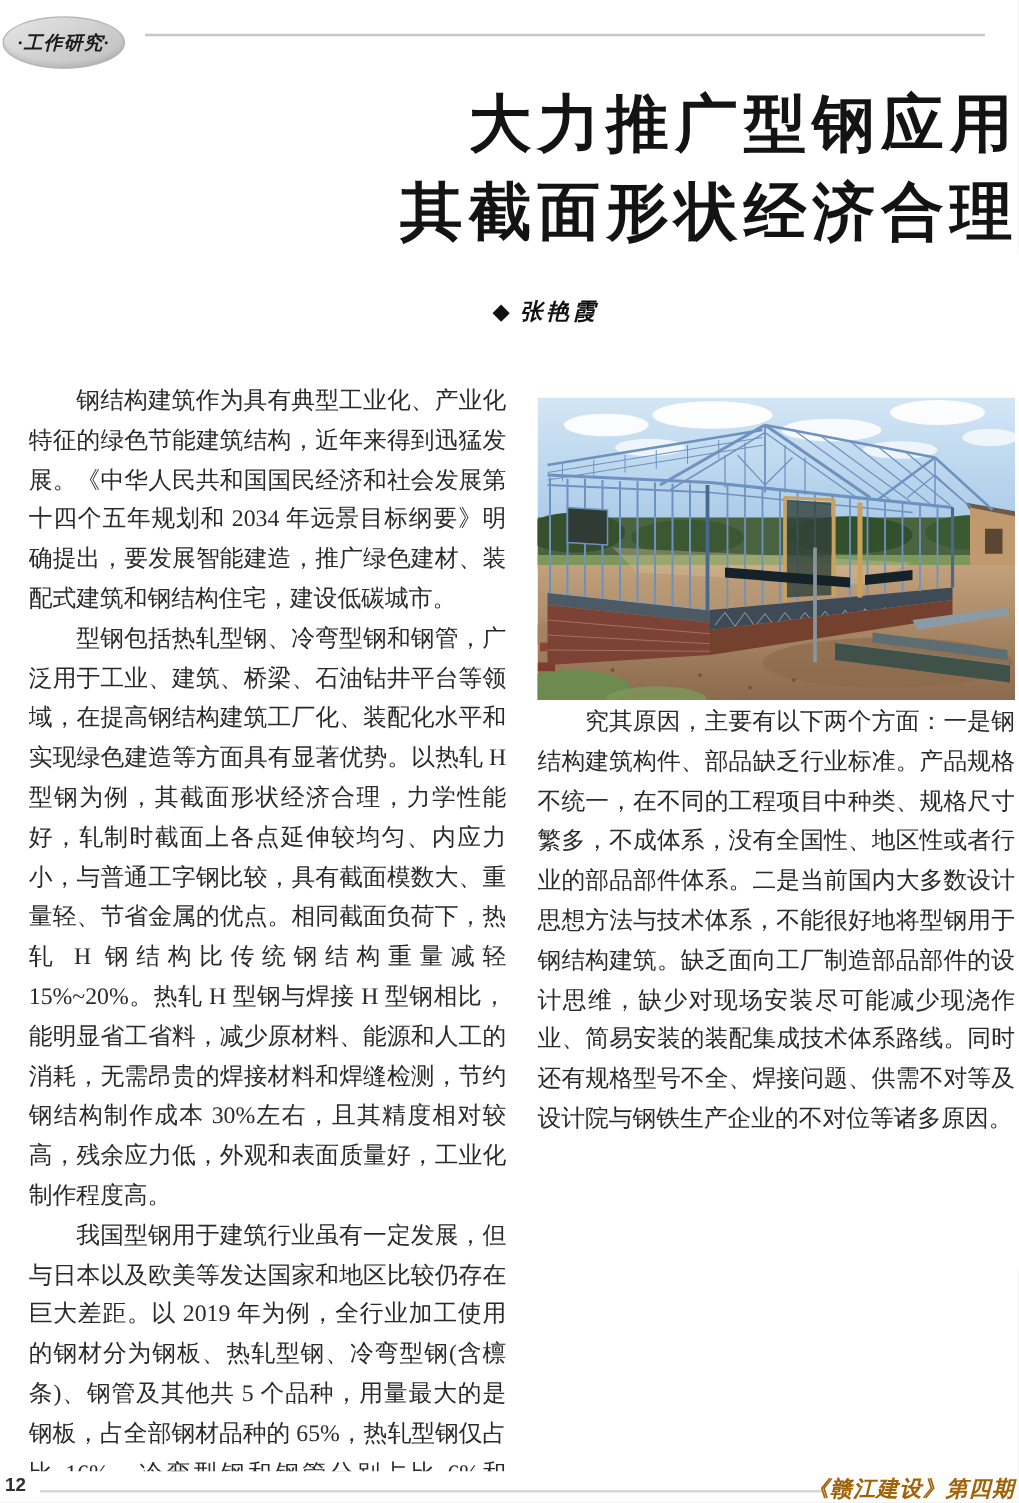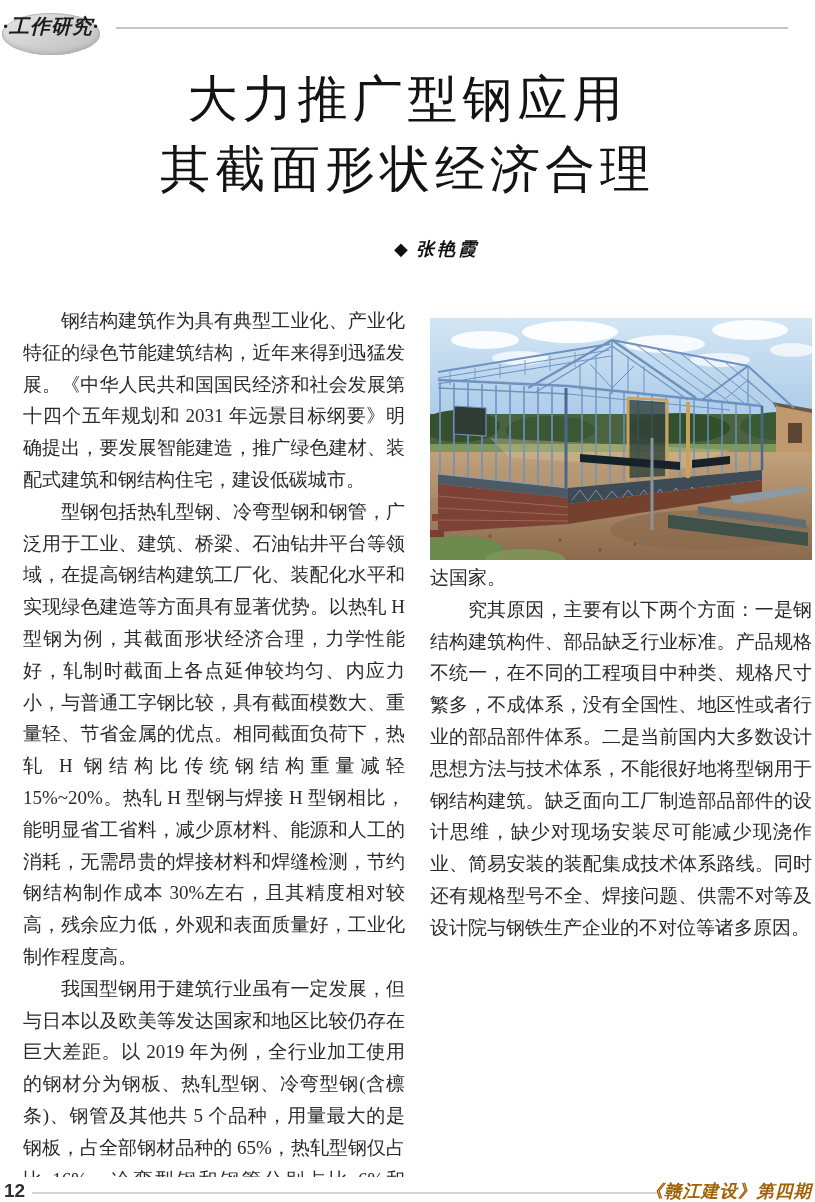--- a/index.html
+++ b/index.html
@@ -6,27 +6,27 @@
   .page{
     position:relative;width:815px;height:1202px;background:#ffffff;
     font-family:"Liberation Serif","DejaVu Serif",serif;color:#262626;
     overflow:hidden;margin:0 auto;
   }
   
   .badge{
     position:absolute;left:2px;top:13px;width:98px;height:42px;border-radius:50%;
     background:linear-gradient(150deg,#e6e6e6 0%,#cfcfcf 55%,#bfbfbf 100%);
     box-shadow:inset 0 0 0 1px #b5b5b5, inset 0 -3px 4px rgba(0,0,0,.10);
-    display:flex;justify-content:center;
-    font-size:20px;font-style:italic;font-weight:bold;color:#1b1b1b;letter-spacing:1px;
+    display:flex;align-items:center;justify-content:center;
+    font-size:15px;font-style:italic;font-weight:bold;color:#1b1b1b;letter-spacing:1px;
   }
   .top-rule{position:absolute;left:116px;top:27px;width:672px;height:2px;background:#c6c6c6;}
   .title{
-    position:absolute;left:0;top:64px;width:100%;margin:0;text-align:center;
-    font-size:50px;font-weight:normal;line-height:70px;letter-spacing:5px;color:#131313;
+    position:absolute;left:0;top:64px;width:100%;margin:0;text-align:right;
+    font-size:50px;font-weight:bold;line-height:70px;letter-spacing:5px;color:#131313;
   }
   .title span{display:block;}
   .author{
     position:absolute;left:0;top:237px;width:100%;text-align:center;
     font-size:18px;letter-spacing:3px;color:#101010;font-style:italic;font-weight:bold;margin-left:29px;
   }
   .author .mark{font-style:normal;margin-right:8px;letter-spacing:0;}
   
   .col{
     position:absolute;width:382px;font-size:19px;line-height:31.8px;
@@ -36,21 +36,21 @@
   .col p.indent{text-indent:2em;}
   .col-left{left:23px;top:305px;height:872px;}
   .col-right{left:430px;top:562px;height:622px;}
   
   .photo{position:absolute;left:430px;top:318px;width:382px;height:242px;margin:0;}
   .photo svg{display:block;width:100%;height:100%;}
   
   .pagenum{
     position:absolute;left:4px;top:1180px;
     font-family:"Liberation Sans","DejaVu Sans",sans-serif;
-    font-size:19px;font-weight:bold;color:#2f2f2f;letter-spacing:0;
+    font-size:15px;font-weight:bold;color:#2f2f2f;letter-spacing:0;
   }
   .footer-rule{position:absolute;left:32px;top:1192px;width:626px;height:2px;background:#d6d6d6;}
   .journal{
     position:absolute;right:3px;top:1179px;font-size:17.5px;color:#a16207;
     font-style:italic;font-weight:bold;letter-spacing:1px;
   }
 </style>
 </head>
 <body>
 
@@ -64,21 +64,21 @@
   <h1 class="title">
     <span>大力推广型钢应用</span>
     <span>其截面形状经济合理</span>
   </h1>
 
   <div class="author">
     <span class="mark">◆</span><span>张艳霞</span>
   </div>
 
   <div class="col col-left">
-    <p class="indent">钢结构建筑作为具有典型工业化、产业化特征的绿色节能建筑结构，近年来得到迅猛发展。《中华人民共和国国民经济和社会发展第十四个五年规划和 2031 年远景目标纲要》明确提出，要发展智能建造，推广绿色建材、装配式建筑和钢结构住宅，建设低碳城市。</p>
+    <p class="indent">钢结构建筑作为具有典型工业化、产业化特征的绿色节能建筑结构，近年来得到迅猛发展。《中华人民共和国国民经济和社会发展第十四个五年规划和 2034 年远景目标纲要》明确提出，要发展智能建造，推广绿色建材、装配式建筑和钢结构住宅，建设低碳城市。</p>
     <p class="indent">型钢包括热轧型钢、冷弯型钢和钢管，广泛用于工业、建筑、桥梁、石油钻井平台等领域，在提高钢结构建筑工厂化、装配化水平和实现绿色建造等方面具有显著优势。以热轧 H 型钢为例，其截面形状经济合理，力学性能好，轧制时截面上各点延伸较均匀、内应力小，与普通工字钢比较，具有截面模数大、重量轻、节省金属的优点。相同截面负荷下，热轧 H 钢结构比传统钢结构重量减轻 15%~20%。热轧 H 型钢与焊接 H 型钢相比，能明显省工省料，减少原材料、能源和人工的消耗，无需昂贵的焊接材料和焊缝检测，节约钢结构制作成本 30%左右，且其精度相对较高，残余应力低，外观和表面质量好，工业化制作程度高。</p>
     <p class="indent">我国型钢用于建筑行业虽有一定发展，但与日本以及欧美等发达国家和地区比较仍存在巨大差距。以 2019 年为例，全行业加工使用的钢材分为钢板、热轧型钢、冷弯型钢(含檩条)、钢管及其他共 5 个品种，用量最大的是钢板，占全部钢材品种的 65%，热轧型钢仅占比 16%，冷弯型钢和钢管分别占比 6%和 8%。总体来说，目前钢结构建设工程中仍以钢板材为主，型钢应用占比少于 20%，远低于发</p>
   </div>
 
   <figure class="photo" aria-label="在建轻钢结构房屋：蓝色型钢框架、砖砌基础、蓝天白云背景">
     <svg viewBox="0 0 382 242" preserveAspectRatio="none">
       <defs>
         <linearGradient id="skyg" x1="0" y1="0" x2="0" y2="1">
           <stop offset="0" stop-color="#d3e6f5"></stop>
             <stop offset="1" stop-color="#9fc3e4"></stop>
@@ -212,21 +212,20 @@
         <line x1="238" y1="196" x2="378" y2="214" stroke="#74867e" stroke-width="1"></line>
         <circle cx="130" cy="222" r="1.5" fill="#6f5436"></circle>
         <circle cx="170" cy="232" r="1.5" fill="#6f5436"></circle>
         <circle cx="205" cy="226" r="1.5" fill="#6f5436"></circle>
         <circle cx="60" cy="218" r="1.5" fill="#6f5436"></circle>
       </g>
     </svg>
   </figure>
 
   <div class="col col-right">
-    <p>达国家。</p>
     <p class="indent">究其原因，主要有以下两个方面：一是钢结构建筑构件、部品缺乏行业标准。产品规格不统一，在不同的工程项目中种类、规格尺寸繁多，不成体系，没有全国性、地区性或者行业的部品部件体系。二是当前国内大多数设计思想方法与技术体系，不能很好地将型钢用于钢结构建筑。缺乏面向工厂制造部品部件的设计思维，缺少对现场安装尽可能减少现浇作业、简易安装的装配集成技术体系路线。同时还有规格型号不全、焊接问题、供需不对等及设计院与钢铁生产企业的不对位等诸多原因。</p>
 
   </div>
 
   <span class="pagenum">12</span>
   <span class="footer-rule"></span>
   <span class="journal">《赣江建设》第四期</span>
 
 </div>
 

